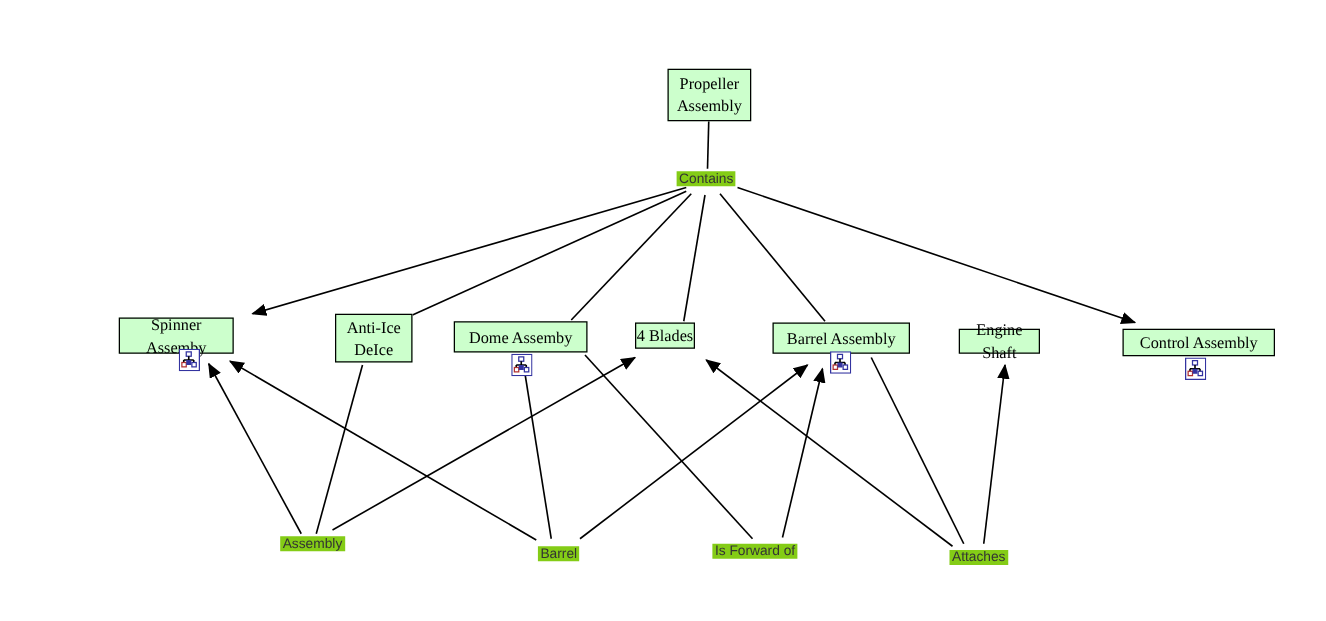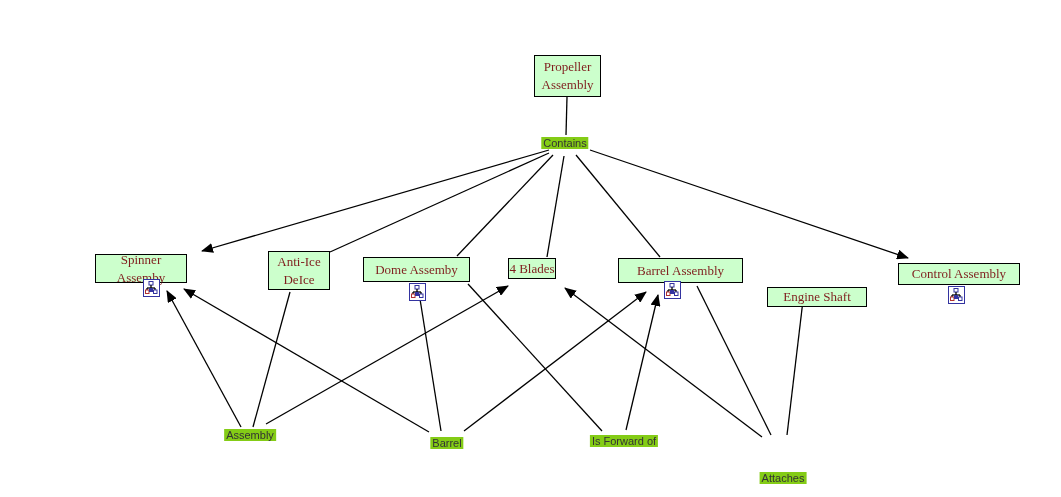--- a/index.html
+++ b/index.html
@@ -17,21 +17,21 @@
     box-sizing: border-box;
     background: var(--concept-fill, #ccffcc);
     border: 1px solid var(--concept-border, #000000);
     display: flex;
     align-items: center;
     justify-content: center;
     text-align: center;
     font-family: "Liberation Serif", serif;
     font-size: 13px;
     line-height: 18px;
-    color: #7f1d1d;
+    color: #000000;
     z-index: 2;
   }
   .phrase {
     position: absolute;
     transform: translateX(-50%);
     font-family: "Liberation Sans", sans-serif;
     font-size: 11px;
     color: var(--phrase-color, #333333);
     white-space: nowrap;
     background: #84cc16;
@@ -96,37 +96,37 @@
   </div>
 
   <div class="concept" style="left:363px; top:257px; width:107px; height:25px;">
     <span>Dome Assemby</span>
   </div>
 
   <div class="concept" style="left:508px; top:258px; width:48px; height:21px;">
     <span>4 Blades</span>
   </div>
 
-  <div class="concept" style="left:618px; top:258px; width:125px; height:25px;">
+  <div class="concept" style="left:618px; top:258px; width:110px; height:25px;">
     <span>Barrel Assembly</span>
   </div>
 
-  <div class="concept" style="left:767px; top:263px; width:100px; height:20px;margin-top:24px;">
+  <div class="concept" style="left:767px; top:263px; width:65px; height:20px;">
     <span>Engine Shaft</span>
   </div>
 
   <div class="concept" style="left:898px; top:263px; width:122px; height:22px;">
     <span>Control Assembly</span>
   </div>
 
   <div class="phrase" style="left:565px; top:137px;">Contains</div>
   <div class="phrase" style="left:250px; top:429px;">Assembly</div>
   <div class="phrase" style="left:447px; top:437px;">Barrel</div>
-  <div class="phrase" style="left:624px; top:435px;">Is Forward of</div>
-  <div class="phrase" style="left:783px; top:440px;margin-top:32px;">Attaches</div>
+  <div class="phrase" style="left:604px; top:435px;">Is Forward of</div>
+  <div class="phrase" style="left:783px; top:440px;">Attaches</div>
 
   <svg class="res-icon" style="left:143px; top:279px;" viewBox="0 0 17 18">
     <rect x="0.5" y="0.5" width="16" height="17" fill="#ffffff" stroke="#3333a0"></rect>
     <rect x="6" y="2.5" width="4" height="3.5" fill="none" stroke="#3333a0"></rect>
     <line x1="8" y1="6" x2="8" y2="9" stroke="#3333a0" stroke-width="1"></line>
     <line x1="4" y1="9" x2="12" y2="9" stroke="#3333a0" stroke-width="1"></line>
     <line x1="4" y1="9" x2="4" y2="11" stroke="#3333a0" stroke-width="1"></line>
     <line x1="12" y1="9" x2="12" y2="11" stroke="#3333a0" stroke-width="1"></line>
     <rect x="2.5" y="11" width="3.5" height="3.5" fill="none" stroke="#b03030"></rect>
     <rect x="10.5" y="11" width="3.5" height="3.5" fill="none" stroke="#3333a0"></rect>

